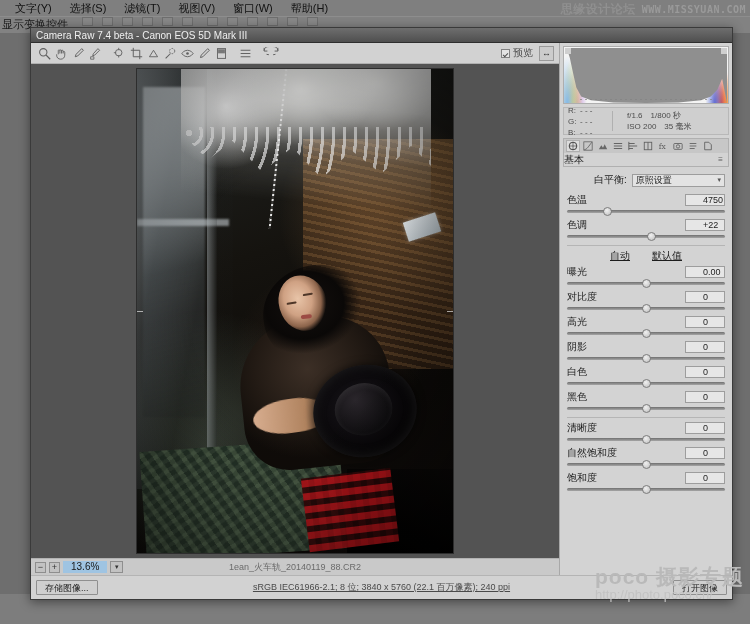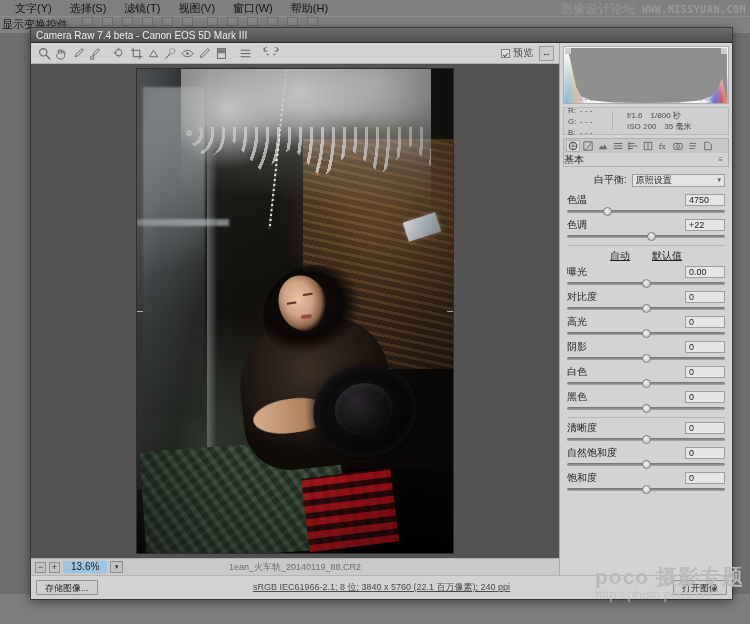--- a/index.html
+++ b/index.html
@@ -321,21 +321,21 @@
     display:flex; align-items:center; padding:0 3px; font-size:9px; color:#1d1d1d;
     position:relative;
   }
   .wb-sel .cv { position:absolute; right:3px; font-size:7px; color:#555; }
 
   .srow { margin-bottom:2px; }
   .srow .top { display:flex; align-items:center; justify-content:space-between; height:13px; }
   .srow .nm { font-size:10px; color:#1d1d1d; }
   .srow .vbox {
     width:40px; height:12px; background:#e6e6e6; border:1px solid #9d9d9d;
-    font-size:9px; color:#1d1d1d; display:flex; align-items:center; padding-left:3px;
+    font-size:9px; color:#1d1d1d; display:flex; align-items:center; padding-left:17px;
   }
   .track { position:relative; height:9px; margin-top:1px; }
   .track .bar {
     position:absolute; left:0; right:0; top:3px; height:3px;
     background: linear-gradient(#6f6f6f, #a6a6a6);
     border-radius:2px;
   }
   .track .knob {
     position:absolute; top:0px; width:9px; height:9px; margin-left:-4px;
     background: radial-gradient(circle at 40% 35%, #f0f0f0, #bdbdbd);

